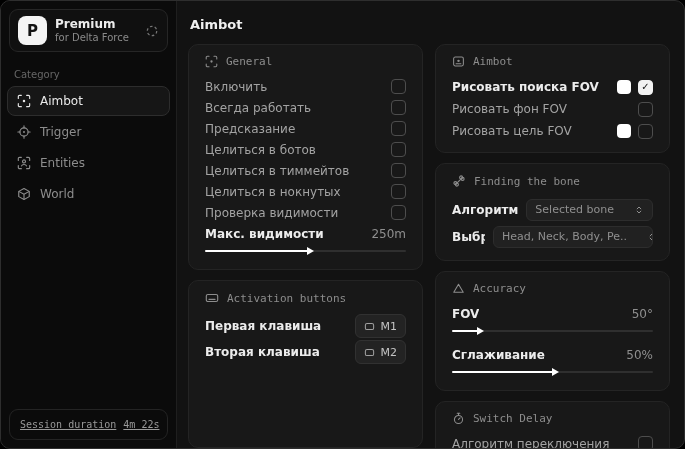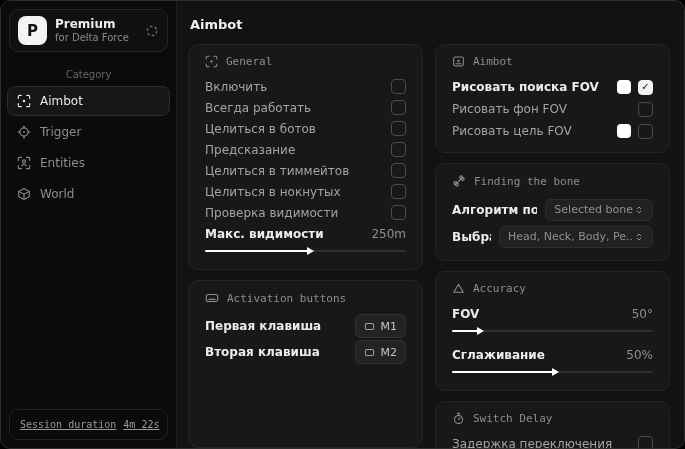--- a/index.html
+++ b/index.html
@@ -15,21 +15,21 @@
   .sidebar{width:176px;flex:0 0 176px;background:#0b0b0b;border-right:1px solid #1f1f1f;
     display:flex;flex-direction:column;}
   .license-card{margin:8px;padding:6px 8px;border:1px solid #262626;border-radius:9px;
     display:flex;align-items:center;gap:8px;background:#101010;}
   .logo{width:29px;height:29px;border-radius:8px;background:#f4f4f4;color:#121212;
     display:flex;align-items:center;justify-content:center;font-weight:800;font-size:15px;}
   .license-text{line-height:1.2;}
   .license-title{font-size:12px;font-weight:700;color:#ececec;}
   .license-sub{font-size:10px;color:#8a8a8a;}
   .sync-btn{margin-left:auto;color:#777;display:flex;cursor:pointer;}
-  .category{font-size:10px;color:#666;margin:9px 13px 6px;text-align:center;}
+  .category{font-size:10px;color:#666;margin:9px 13px 6px;}
   .nav{display:flex;flex-direction:column;gap:1px;}
   .nav-item{margin:0 6px;padding:7px 9px;border:1px solid transparent;border-radius:8px;
     display:flex;align-items:center;gap:9px;font-size:12px;color:#8d8d8d;cursor:pointer;}
   .nav-item.active{background:#161616;border-color:#2d2d2d;color:#e8e8e8;}
   .nav-item .ic{display:flex;color:inherit;}
   .sb-spacer{flex:1;}
   .session-card{margin:8px;padding:9px 10px;border:1px solid #242424;border-radius:9px;
     font-family:"DejaVu Sans Mono","Liberation Mono",monospace;
     font-size:10px;color:#9a9a9a;display:flex;gap:7px;white-space:nowrap;overflow:hidden;text-decoration:underline;}
 
@@ -62,21 +62,21 @@
   .slider{position:relative;height:10px;margin:2px 0 3px;cursor:pointer;}
   .slider .track{position:absolute;left:0;right:0;top:4px;height:2px;background:#2f2f2f;border-radius:1px;}
   .slider .fill{position:absolute;left:0;top:4px;height:2px;background:#fff;border-radius:1px;}
   .slider .thumb{position:absolute;right:-6px;top:-3px;width:0;height:0;
     border-left:7px solid #fff;border-top:4px solid transparent;border-bottom:4px solid transparent;}
 
   .keybadge{display:flex;align-items:center;gap:6px;background:#232323;border:1px solid #313131;
     border-radius:6px;padding:0 8px;height:24px;font-size:11px;color:#c4c4c4;cursor:pointer;flex:0 0 auto;text-align:center;}
   .keybadge .ic{display:flex;color:#a0a0a0;}
 
-  .dropdown{display:flex;align-items:center;gap:1px;background:#212121;border:1px solid #2d2d2d;
+  .dropdown{display:flex;align-items:center;gap:20px;background:#212121;border:1px solid #2d2d2d;
     border-radius:6px;padding:0 8px;height:22px;font-size:11px;color:#8f8f8f;
     cursor:pointer;white-space:nowrap;flex:0 0 auto;max-width:160px;overflow:hidden;}
   .dropdown .ic{display:flex;color:#8f8f8f;margin-left:auto;}
   .bone-row{height:27px;}
 
   svg{display:block;}
 </style>
 </head>
 <body>
 
@@ -166,25 +166,25 @@
 
           <div class="row">
             <span class="lbl">Включить</span>
             <span class="checkbox"></span>
           </div>
           <div class="row">
             <span class="lbl">Всегда работать</span>
             <span class="checkbox"></span>
           </div>
           <div class="row">
+            <span class="lbl">Предсказание</span>
+            <span class="checkbox"></span>
+          </div>
+          <div class="row">
             <span class="lbl">Целиться в ботов</span>
-            <span class="checkbox"></span>
-          </div>
-          <div class="row">
-            <span class="lbl">Предсказание</span>
             <span class="checkbox"></span>
           </div>
           <div class="row">
             <span class="lbl">Целиться в тиммейтов</span>
             <span class="checkbox"></span>
           </div>
           <div class="row">
             <span class="lbl">Целиться в нокнутых</span>
             <span class="checkbox"></span>
           </div>
@@ -352,21 +352,21 @@
             <span class="ic">
               <svg width="13" height="13" viewBox="0 0 16 16" fill="none" stroke="currentColor" stroke-width="1.3" stroke-linecap="round">
                 <circle cx="8" cy="9.2" r="5"></circle>
                 <path d="M6.4 1.6h3.2M8 1.6v2.6M8 9.2l2-2"></path>
               </svg>
             </span>
             <span>Switch Delay</span>
           </div>
 
           <div class="row">
-            <span class="lbl">Задержка переключения</span>
+            <span class="lbl">Алгоритм переключения</span>
             <span class="checkbox"></span>
           </div>
 
         </section>
       </div>
     </div>
   </main>
 </div>
 
 </body></html>

